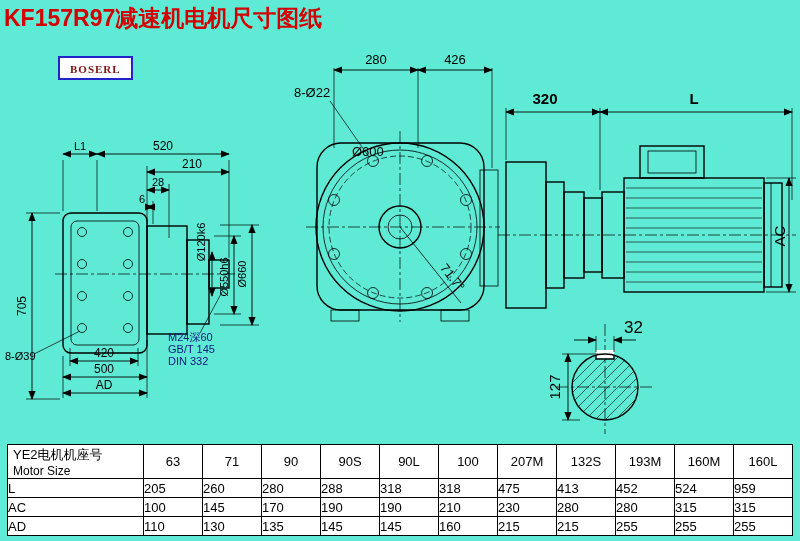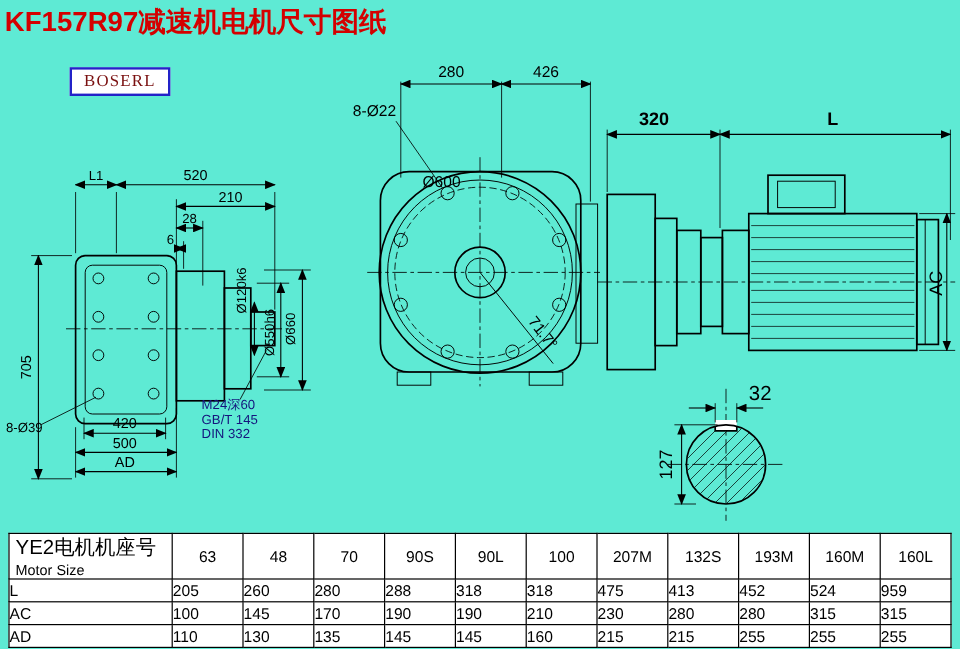--- a/index.html
+++ b/index.html
@@ -1,20 +1,20 @@
 <!DOCTYPE html>
 <html><head>
 <meta charset="utf-8">
 <style>
   *{margin:0;padding:0;box-sizing:border-box}
   body{background:#fff;font-family:"Liberation Sans",sans-serif}
   .page{position:relative;width:800px;height:541px;background:#5eead4;overflow:hidden}
   .title{position:absolute;left:4px;top:3px;font-size:23px;font-weight:bold;color:#d40000;white-space:nowrap}
   .logo{position:absolute;left:58px;top:56px;border:2px solid #2323c8;padding:1px 10px;background:#fff}
-  .logo span{font-family:"Liberation Serif",serif;font-weight:normal;font-size:14px;color:#7a1010;letter-spacing:1px}
+  .logo span{font-family:"Liberation Serif",serif;font-weight:bold;font-size:11px;color:#7a1010;letter-spacing:1px}
   svg{position:absolute;left:0;top:0}
   svg text{font-family:"Liberation Sans",sans-serif;fill:#000}
   .dim{font-size:12px}
   .dims{font-size:11px}
   .dim13{font-size:13px}
   .dim15{font-size:15px}
   .dimb{font-size:15px;font-weight:bold}
   .dim17{font-size:17px}
   .note{font-size:11px;fill:#15157d}
   .ol{fill:none;stroke:#000;stroke-width:1.4}
@@ -22,21 +22,21 @@
   .dl{stroke:#000;stroke-width:.9;fill:none;marker-start:url(#ar);marker-end:url(#ar)}
   .dle{stroke:#000;stroke-width:.9;fill:none;marker-end:url(#ar)}
   .el{stroke:#000;stroke-width:.7}
   .cl{stroke:#000;stroke-width:.7;stroke-dasharray:12 3 3 3;fill:none}
   .bc{fill:none;stroke:#000;stroke-width:.7;stroke-dasharray:6 3}
   .hl{stroke:#000;stroke-width:.6}
   table{position:absolute;left:7px;top:444px;width:786px;border-collapse:collapse;table-layout:fixed;background:#fff}
   td,th{border:1px solid #000;font-size:13px;padding:0;height:19px;font-weight:normal;color:#000}
   th.lab{width:136px;text-align:left;padding-left:5px}
   thead th{height:34px}
-  .hcn{font-size:17px}
+  .hcn{font-size:13px}
   .hen{font-size:12px}
   td.lab{font-size:13px}
 </style>
 </head>
 <body>
 
 <div class="page">
 
   <div class="title">KF157R97减速机电机尺寸图纸</div>
 
@@ -234,22 +234,22 @@
   </svg>
 
   <table>
     <thead>
       <tr>
         <th class="lab">
           <div class="hcn">YE2电机机座号</div>
           <div class="hen">Motor Size</div>
         </th>
         <th>63</th>
-        <th>48</th>
-        <th>70</th>
+        <th>71</th>
+        <th>90</th>
         <th>90S</th>
         <th>90L</th>
         <th>100</th>
         <th>207M</th>
         <th>132S</th>
         <th>193M</th>
         <th>160M</th>
         <th>160L</th>
       </tr>
     </thead>

